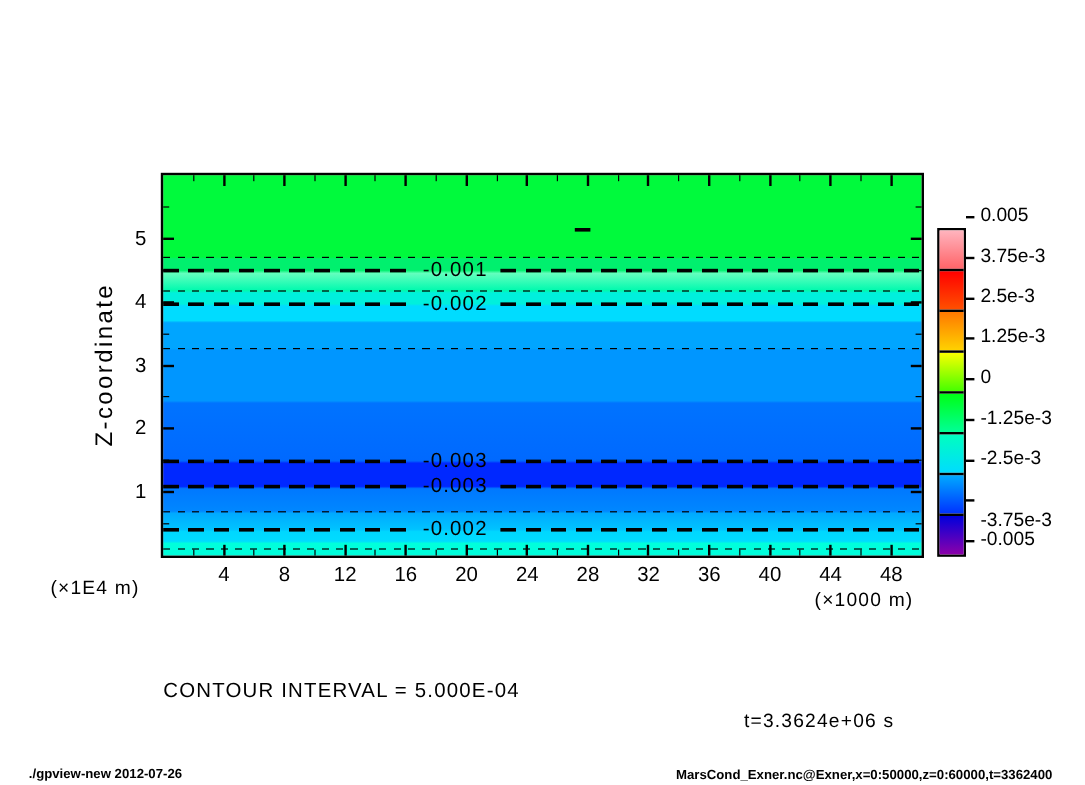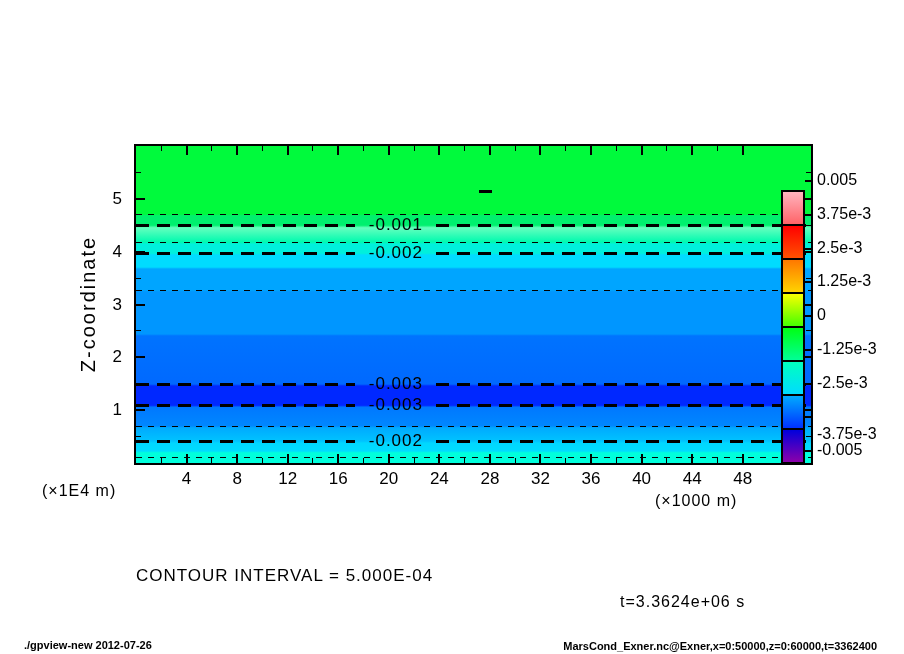--- a/index.html
+++ b/index.html
@@ -15,31 +15,31 @@
           #64FFBE 25.8%, #00FAAF 30.3%,
           #00F0DC 31%, #00F0DC 33.8%,
           #00DCFF 34.4%, #00DCFF 38.2%,
           #00A5FF 38.8%, #00A5FF 45.5%,
           #0096FF 46%, #0096FF 59.3%,
           #0073FF 59.9%, #0069FF 75.1%,
           #0028FF 75.7%, #0028FF 81.8%,
           #0078FF 82.4%, #0087FF 88.3%,
           #00AAFF 88.9%, #00C3FF 93.1%,
           #00D7FF 93.7%, #00DCFF 96.2%,
-          #00FFDC 96.8%, #00FFDC 100%);padding-left:43px;}
+          #00FFDC 96.8%, #00FFDC 100%);}
   .dash-thick{background:repeating-linear-gradient(90deg,#000 0 13px,transparent 13px 21px);}
   .dash-thin{background:repeating-linear-gradient(90deg,#000 0 6px,transparent 6px 12px);}
   .contour-label{position:absolute;left:32.5%;width:12%;top:-9px;text-align:center;
                  font-size:17px;letter-spacing:1px;white-space:nowrap;}
   .y-title{position:absolute;left:88px;top:304px;transform:translate(-50%,-50%) rotate(-90deg);
            white-space:nowrap;font-size:20px;letter-spacing:2px;}
   .y-unit{position:absolute;left:42px;top:482px;font-size:16px;letter-spacing:1px;}
   .x-labels{position:absolute;left:136px;top:469px;width:632px;height:20px;font-size:17px;}
   .y-labels{position:absolute;left:96px;top:146px;width:26px;height:317px;font-size:17px;}
-  .x-unit{position:absolute;left:655px;top:492px;width:130px;text-align:left;
+  .x-unit{position:absolute;left:655px;top:492px;width:130px;text-align:center;
           font-size:16px;letter-spacing:1px;}
   .x-title{position:absolute;left:136px;top:517px;width:632px;text-align:center;
            font-size:20px;letter-spacing:2px;}
   .cbar{position:absolute;left:781px;top:190px;width:20px;height:270px;border:2px solid #000;
         display:flex;flex-direction:column;}
   .cbar-seg{flex:1;}
   .cbar-seg + .cbar-seg{border-top:2px solid #000;}
   .cbar-labels{position:absolute;left:805px;top:181px;width:95px;height:270px;font-size:16px;}
   .contour-note{position:absolute;left:136px;top:566px;width:632px;text-align:left;
                 font-size:17px;letter-spacing:1px;}

